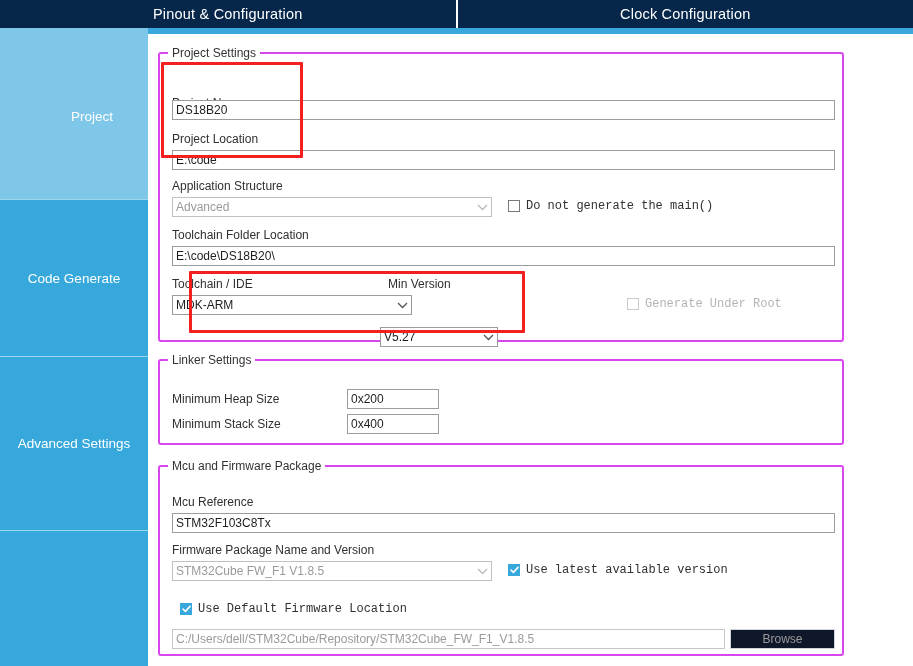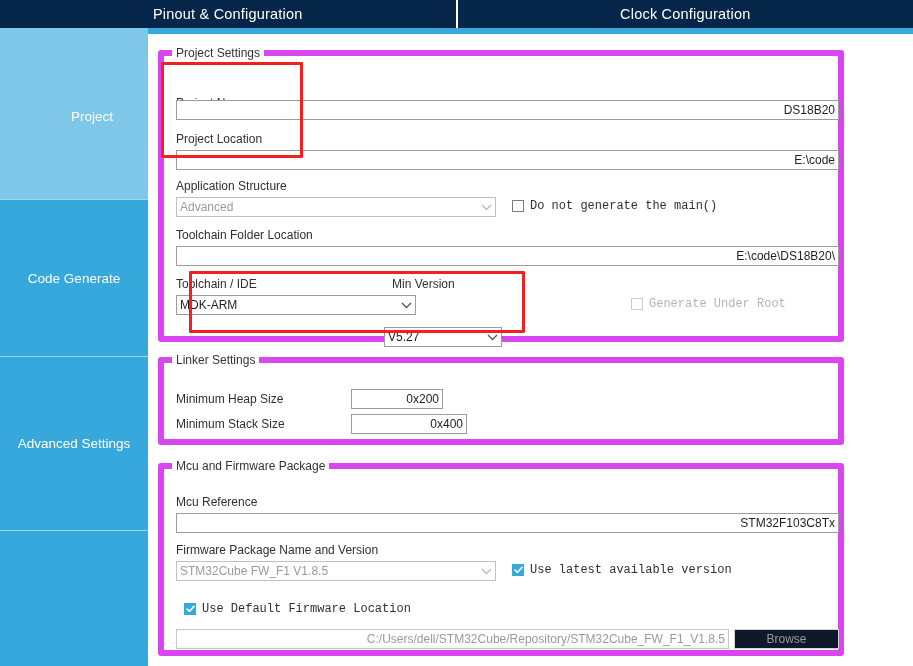--- a/index.html
+++ b/index.html
@@ -52,36 +52,36 @@
 
   
   .content{
     position:absolute;left:148px;top:34px;width:765px;height:632px;
     background:#ffffff;
   }
 
   fieldset.group{
     position:absolute;
     margin:0;padding:0;
-    border:6px solid #d946ef;border-radius:3px;
+    border:2px solid #d946ef;border-radius:3px;
     box-sizing:border-box;
   }
   fieldset.group > legend{
     margin-left:8px;padding:0 4px;
     font-size:12px;color:#333;
   }
 
   .lbl{position:absolute;font-size:12px;color:#303030;white-space:nowrap;}
 
   .txt{
     position:absolute;box-sizing:border-box;
     border:1px solid #9c9c9c;background:#ffffff;
     height:20px;line-height:18px;
     font-size:12px;font-family:"Liberation Sans", sans-serif;
-    color:#1e1e1e;padding:0 3px;outline:none;text-align:right;
+    color:#1e1e1e;padding:0 3px;outline:none;
   }
   .txt.readonly{color:#9a9a9a;background:#ffffff;border-color:#c6c6c6;}
 
   .combo{
     position:absolute;box-sizing:border-box;
     border:1px solid #9c9c9c;background:#ffffff;
     height:20px;font-size:12px;color:#1e1e1e;
     display:flex;align-items:center;cursor:pointer;
   }
   .combo .cval{flex:1;padding-left:3px;line-height:18px;white-space:nowrap;overflow:hidden;}
@@ -205,21 +205,21 @@
       </div>
     </fieldset>
 
     <fieldset class="group" style="left:10px;top:319px;width:686px;height:92px;">
       <legend>Linker Settings</legend>
 
       <div class="lbl" style="left:12px;top:25px;">Minimum Heap Size</div>
       <input class="txt" style="left: 187px; top: 22px; width: 92px;" value="0x200">
 
       <div class="lbl" style="left:12px;top:50px;">Minimum Stack Size</div>
-      <input class="txt" style="left: 187px; top: 47px; width: 116px;" value="0x400">
+      <input class="txt" style="left: 187px; top: 47px; width: 92px;" value="0x400">
     </fieldset>
 
     <fieldset class="group" style="left:10px;top:425px;width:686px;height:197px;">
       <legend>Mcu and Firmware Package</legend>
 
       <div class="lbl" style="left:12px;top:22px;">Mcu Reference</div>
       <input class="txt" style="left: 12px; top: 40px; width: 663px;" value="STM32F103C8Tx">
 
       <div class="lbl" style="left:12px;top:70px;">Firmware Package Name and Version</div>
       <div class="combo dim" style="left:12px;top:88px;width:320px;">

